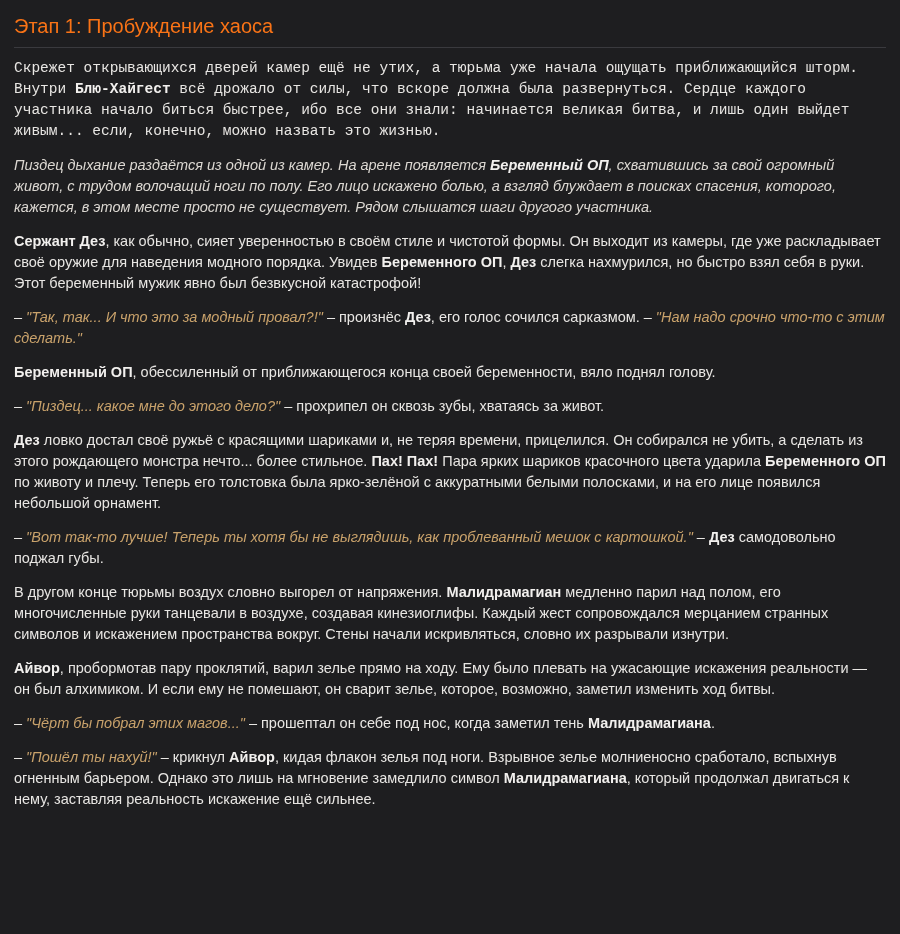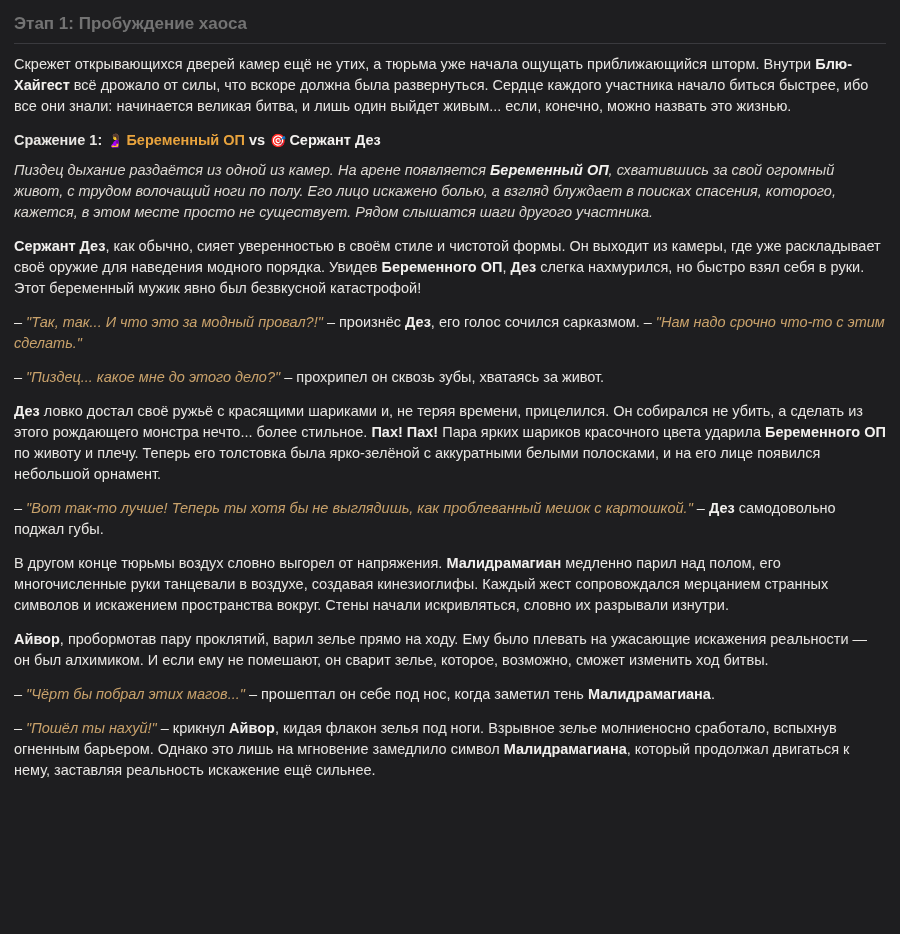--- a/index.html
+++ b/index.html
@@ -14,36 +14,37 @@
     color: #e8e6e3;
     font-size: 14.5px;
     line-height: 1.45;
   }
   .page {
     width: 900px;
     box-sizing: border-box;
     padding: 10px 14px 14px 14px;
   }
   .doc-title {
-    font-size: 17px;
-    font-weight: bold;
-    color: #737373;
+    font-size: 20px;
+    font-weight: normal;
+    color: #f97316;
     margin: 2px 0 6px 0;
   }
   .hr {
     border: 0;
     border-top: 1px solid #3a3a3e;
     margin: 6px 0 10px 0;
   }
   p.block {
     margin: 0 0 13px 0;
     text-align: left;
   }
   .intro {
     margin-bottom: 16px;
+    font-family: Liberation Mono, monospace;
   }
   b, .b { font-weight: bold; color: #f2f0ee; }
   .i { }
   .quote {
     font-style: italic;
     color: #c9a26b;
   }
   .narr-italic {
     font-style: italic;
     color: #dcd8d2;
@@ -75,26 +76,26 @@
 <div class="page">
 
   <div class="doc-title">Этап 1: Пробуждение хаоса</div>
   <hr class="hr">
 
   <p class="block intro">
     <span>Скрежет открывающихся дверей камер ещё не утих, а тюрьма уже начала ощущать приближающийся шторм. Внутри </span><b>Блю-Хайгест</b><span> всё дрожало от силы, что вскоре должна была развернуться. Сердце каждого участника начало биться быстрее, ибо все они знали: начинается великая битва, и лишь один выйдет живым... если, конечно, можно назвать это жизнью.</span>
   </p>
 
   <div id="matches">
-      <div class="match-head"><span>Сражение 1:</span> <span class="emoji">🤰</span><span class="fighter-a" style="color: rgb(232, 163, 61);">Беременный ОП</span> <span class="vs">vs</span> <span class="emoji">🎯</span><span class="fighter-b" style="color: rgb(242, 240, 238);">Сержант Дез</span></div>
       <p class="block narr-italic"><span>Пиздец дыхание раздаётся из одной из камер. На арене появляется </span><span class="b">Беременный ОП</span><span>, схватившись за свой огромный живот, с трудом волочащий ноги по полу. Его лицо искажено болью, а взгляд блуждает в поисках спасения, которого, кажется, в этом месте просто не существует. Рядом слышатся шаги другого участника.</span></p>
       <p class="block"><span class="b">Сержант Дез</span><span>, как обычно, сияет уверенностью в своём стиле и чистотой формы. Он выходит из камеры, где уже раскладывает своё оружие для наведения модного порядка. Увидев </span><span class="b">Беременного ОП</span><span>, </span><span class="b">Дез</span><span> слегка нахмурился, но быстро взял себя в руки. Этот беременный мужик явно был безвкусной катастрофой!</span></p>
       <p class="block"><span class="dash">– </span><span class="quote">"Так, так... И что это за модный провал?!"</span><span> – произнёс </span><span class="b">Дез</span><span>, его голос сочился сарказмом. – </span><span class="quote">"Нам надо срочно что-то с этим сделать."</span></p>
+      <p class="block"><span class="b">Беременный ОП</span><span>, обессиленный от приближающегося конца своей беременности, вяло поднял голову.</span></p>
       <p class="block"><span class="dash">– </span><span class="quote">"Пиздец... какое мне до этого дело?"</span><span> – прохрипел он сквозь зубы, хватаясь за живот.</span></p>
       <p class="block"><span class="b">Дез</span><span> ловко достал своё ружьё с красящими шариками и, не теряя времени, прицелился. Он собирался не убить, а сделать из этого рождающего монстра нечто... более стильное. </span><span class="b i">Пах! Пах!</span><span> Пара ярких шариков красочного цвета ударила </span><span class="b">Беременного ОП</span><span> по животу и плечу. Теперь его толстовка была ярко-зелёной с аккуратными белыми полосками, и на его лице появился небольшой орнамент.</span></p>
       <p class="block"><span class="dash">– </span><span class="quote">"Вот так-то лучше! Теперь ты хотя бы не выглядишь, как проблеванный мешок с картошкой."</span><span> – </span><span class="b">Дез</span><span> самодовольно поджал губы.</span></p>
       <p class="block"><span>В другом конце тюрьмы воздух словно выгорел от напряжения. </span><span class="b">Малидрамагиан</span><span> медленно парил над полом, его многочисленные руки танцевали в воздухе, создавая кинезиоглифы. Каждый жест сопровождался мерцанием странных символов и искажением пространства вокруг. Стены начали искривляться, словно их разрывали изнутри.</span></p>
-      <p class="block"><span class="b">Айвор</span><span>, пробормотав пару проклятий, варил зелье прямо на ходу. Ему было плевать на ужасающие искажения реальности — он был алхимиком. И если ему не помешают, он сварит зелье, которое, возможно, сможет изменить ход битвы.</span></p>
+      <p class="block"><span class="b">Айвор</span><span>, пробормотав пару проклятий, варил зелье прямо на ходу. Ему было плевать на ужасающие искажения реальности — он был алхимиком. И если ему не помешают, он сварит зелье, которое, возможно, заметил изменить ход битвы.</span></p>
       <p class="block"><span class="dash">– </span><span class="quote">"Чёрт бы побрал этих магов..."</span><span> – прошептал он себе под нос, когда заметил тень </span><span class="b">Малидрамагиана</span><span>.</span></p>
       <p class="block"><span class="dash">– </span><span class="quote">"Пошёл ты нахуй!"</span><span> – крикнул </span><span class="b">Айвор</span><span>, кидая флакон зелья под ноги. Взрывное зелье молниеносно сработало, вспыхнув огненным барьером. Однако это лишь на мгновение замедлило символ </span><span class="b">Малидрамагиана</span><span>, который продолжал двигаться к нему, заставляя реальность искажение ещё сильнее.</span></p>
     </div>
 
 </div>
 
 </body></html>

